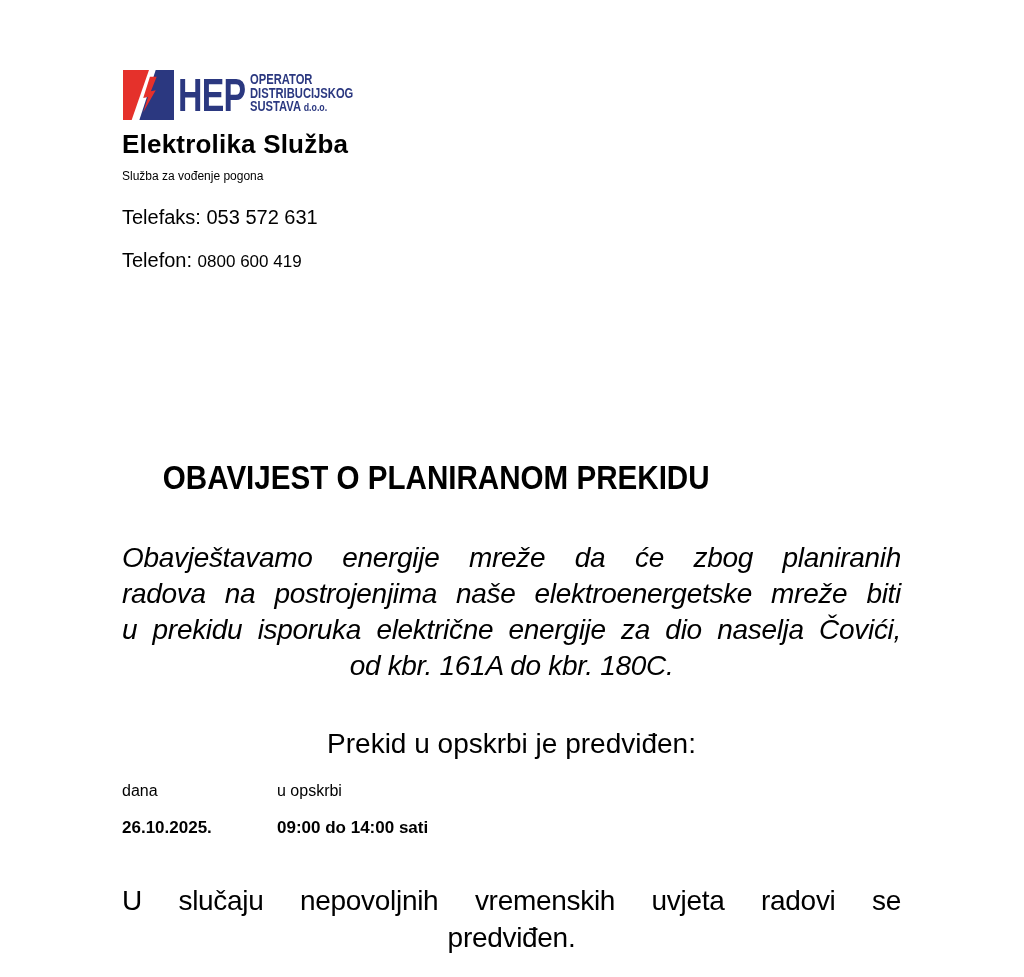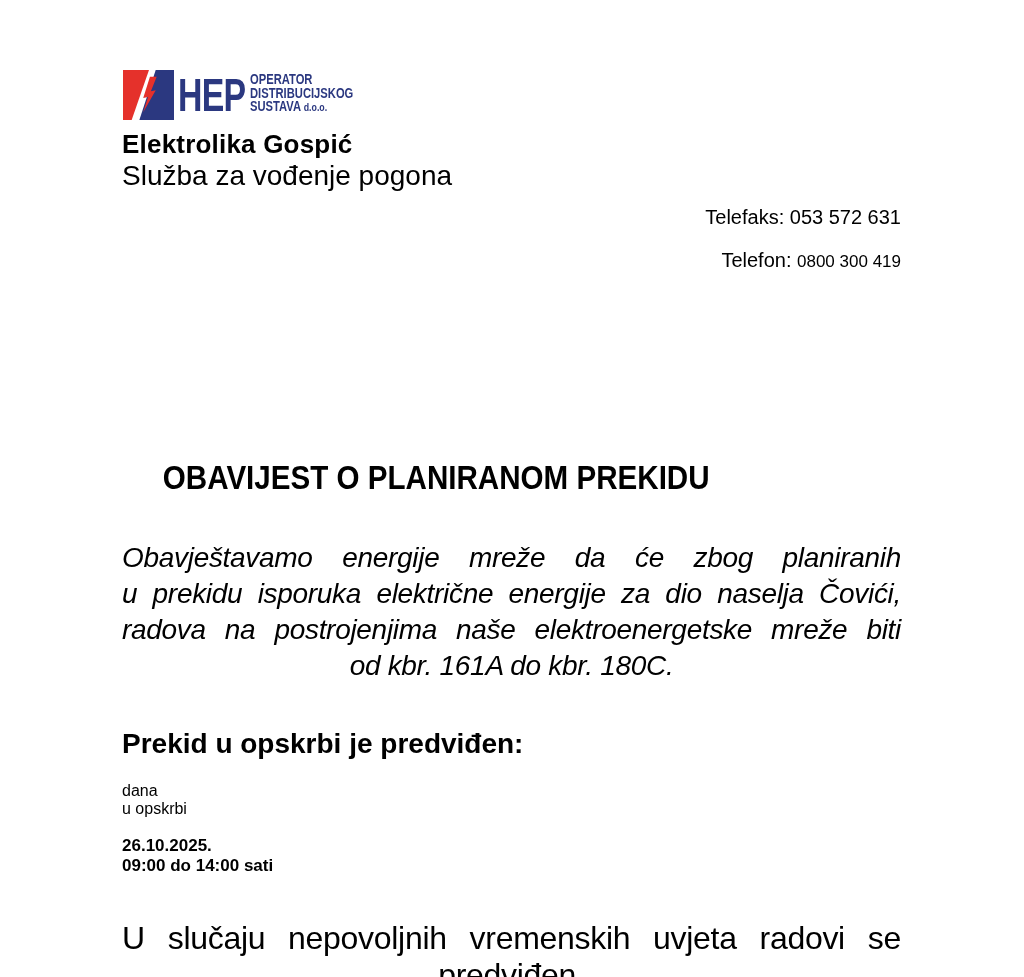--- a/index.html
+++ b/index.html
@@ -64,27 +64,26 @@
 
   .org-name {
     margin-top: 9px;
     font-size: 26px;
     line-height: 30px;
     font-weight: bold;
     letter-spacing: 0.2px;
   }
   .department {
     margin-top: 5px;
-    font-size: 28px;
+    font-size: 12px;
     line-height: 24px;
   }
   .contact-line {
     font-size: 20px;
     line-height: 24px;
-    text-align: right;
   }
   .contact-line.telefaks { margin-top: 17px; }
   .contact-line.telefon { margin-top: 19px; }
   .contact-line .value-small { font-size: 17px; }
 
   
   .notice-title {
     margin-top: 183px;
     text-align: left;
     font-size: 34px;
@@ -111,40 +110,41 @@
     text-align-last: justify;
   }
   .lastline {
     text-align: center;
   }
 
   .schedule-heading {
     margin-top: 44px;
     font-size: 28px;
     line-height: 32px;
-    font-weight: bold;
-  }
-
-  .sched-row { display: flex; flex-direction: column; }
+    font-weight: normal;
+    text-align: center;
+  }
+
+  .sched-row { display: flex; }
   .sched-labels {
     margin-top: 22px;
     font-size: 16px;
     line-height: 18px;
   }
   .sched-values {
     margin-top: 18px;
     font-size: 17px;
     line-height: 20px;
     font-weight: bold;
   }
   .sched-col-left { width: 155px; }
 
   .closing {
     margin-top: 44px;
-    font-size: 32px;
+    font-size: 28px;
     line-height: 37px;
     letter-spacing: -0.3px;
   }
 </style>
 </head>
 <body>
 
 <div class="page">
   <div class="content">
 
@@ -157,32 +157,32 @@
         </svg>
       </div>
       <div class="brand-word">HEP</div>
       <div class="logo-subtext">
         <div>OPERATOR</div>
         <div>DISTRIBUCIJSKOG</div>
         <div><span>SUSTAVA</span> <span class="doo">d.o.o.</span></div>
       </div>
     </div>
 
-    <div class="org-name">Elektrolika Gospić</div>
+    <div class="org-name">Elektrolika Služba</div>
     <div class="department">Služba za vođenje pogona</div>
 
     <div class="contact-line telefaks"><span>Telefaks: </span><span>053 572 631</span></div>
-    <div class="contact-line telefon"><span>Telefon: </span><span class="value-small">0800 300 419</span></div>
+    <div class="contact-line telefon"><span>Telefon: </span><span class="value-small">0800 600 419</span></div>
 
     <div class="notice-title"><span class="squeeze">OBAVIJEST O PLANIRANOM PREKIDU</span></div>
 
     <div class="intro">
       <div class="jline">Obavještavamo energije mreže da će zbog planiranih</div>
+      <div class="jline">radova na postrojenjima naše elektroenergetske mreže biti</div>
       <div class="jline">u prekidu isporuka električne energije za dio naselja Čovići,</div>
-      <div class="jline">radova na postrojenjima naše elektroenergetske mreže biti</div>
       <div class="lastline">od kbr. 161A do kbr. 180C.</div>
     </div>
 
     <div class="schedule-heading">Prekid u opskrbi je predviđen:</div>
 
     <div class="sched-row sched-labels">
       <div class="sched-col-left">dana</div>
       <div>u opskrbi</div>
     </div>
     <div class="sched-row sched-values">

